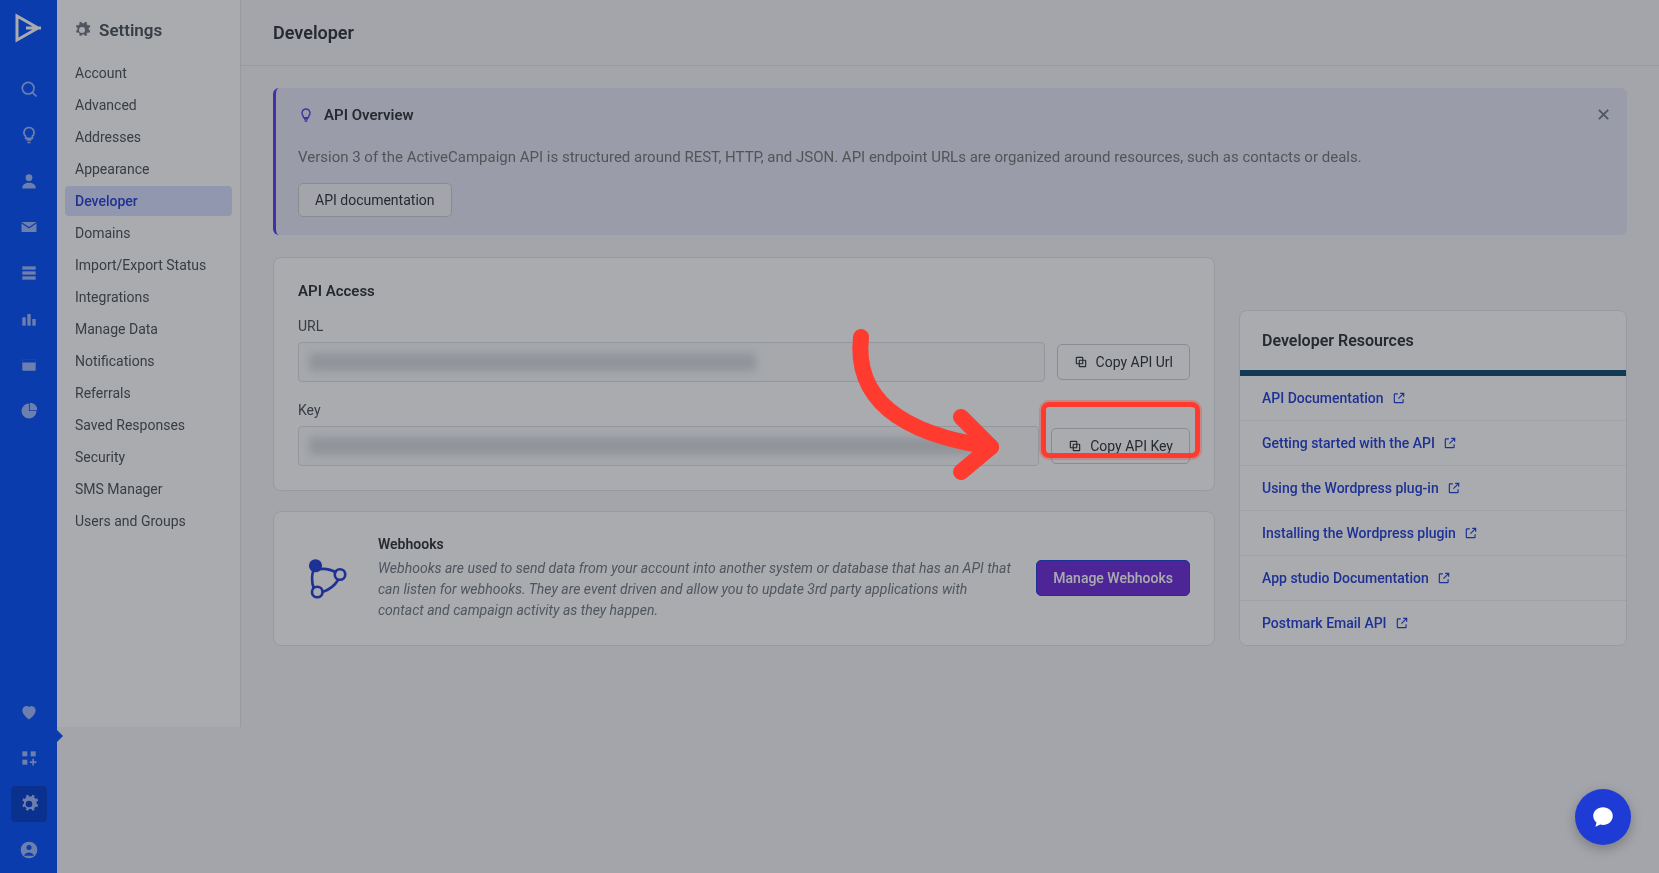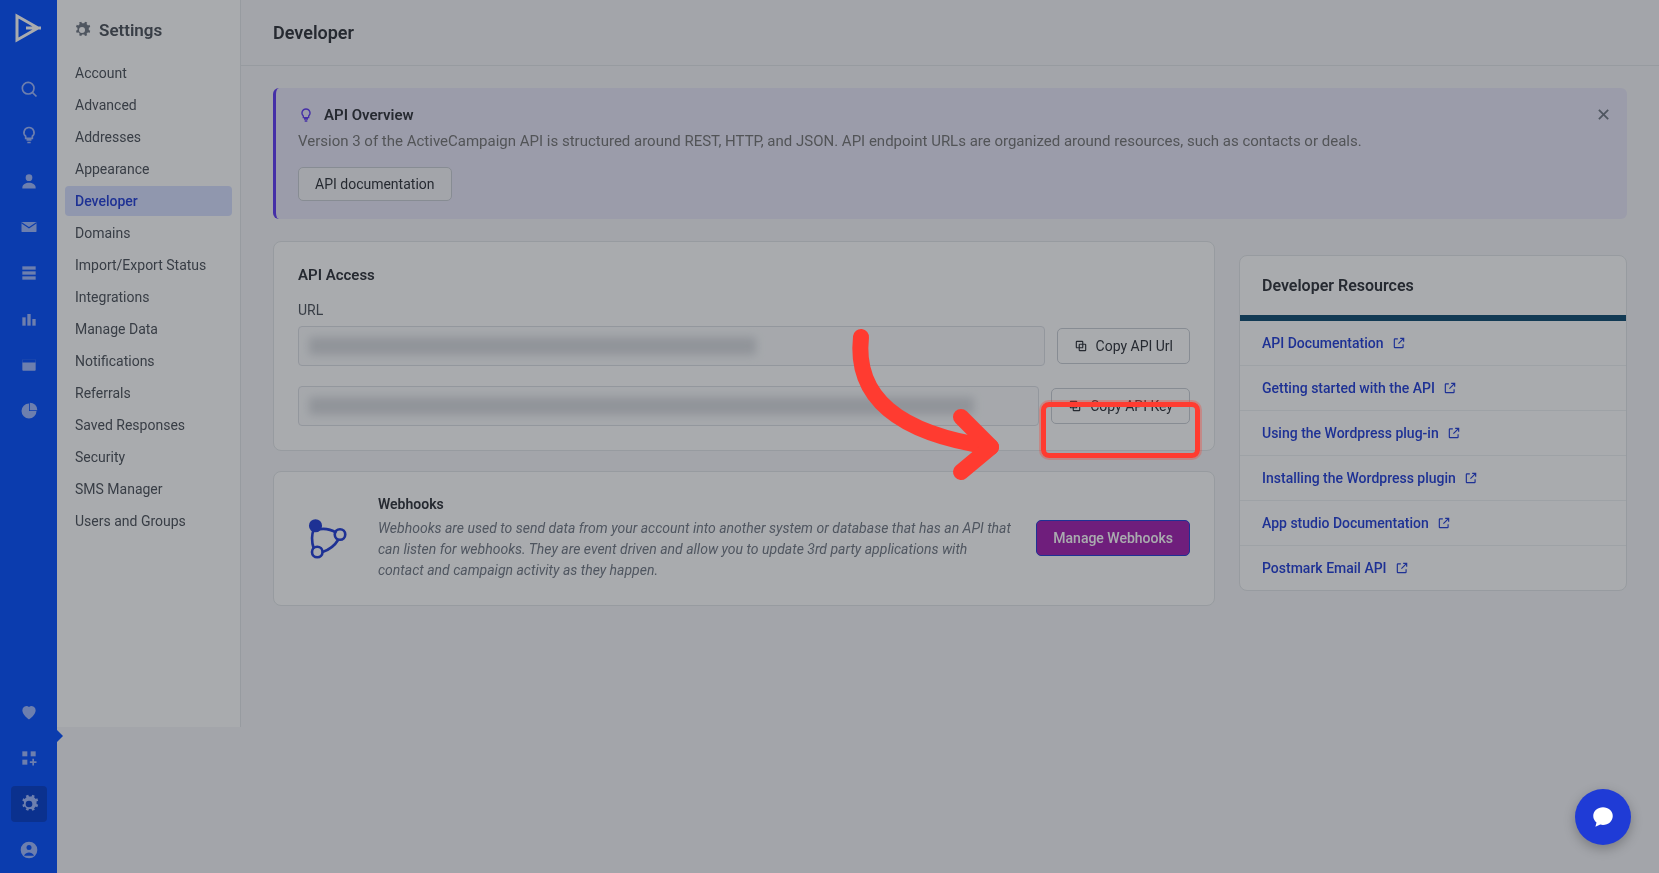--- a/index.html
+++ b/index.html
@@ -14,41 +14,41 @@
 .rail-pointer { position:absolute; left:57px; top:730px; width:0; height:0; border-top:6px solid transparent; border-bottom:6px solid transparent; border-left:6px solid #004cff; }
 
 .sidebar { position:absolute; left:57px; top:0; width:184px; height:727px; background:#fff; border-right:1px solid #e3e5e8; padding:10px 8px; }
 .sidebar-title { display:flex; align-items:center; gap:8px; padding:10px 8px 18px 8px; color:#4a4f57; font-size:17px; font-weight:600; }
 .sidebar-title svg { width:18px; height:18px; color:#6f7682; }
 .sidebar-item { padding:7px 10px; font-size:14px; color:#4a4f57; cursor:pointer; border-radius:4px; margin-bottom:2px; }
 .sidebar-item.active { background:#d7dfff; color:#1f3bd6; font-weight:500; }
 
 .main { position:absolute; left:241px; top:0; right:0; height:873px; overflow:auto; }
 .main-header { padding:22px 32px; border-bottom:1px solid #e3e5e8; font-size:18px; font-weight:600; color:#2c2f36; }
-.main-body { padding:22px 32px; display:flex; gap:24px; align-items:center; }
+.main-body { padding:22px 32px; display:flex; gap:24px; align-items:flex-end; }
 .col-left { flex:1; display:flex; flex-direction:column; gap:20px; }
 .col-right { width:388px; }
 
 .banner { background:#e9e7f9; border-left:3px solid #5e38f4; border-radius:6px; padding:18px 22px; position:relative; }
-.banner-title { display:flex; align-items:center; gap:10px; font-size:15px; font-weight:600; color:#2c2f36; margin-bottom:6px; }
+.banner-title { display:flex; align-items:center; gap:10px; font-size:15px; font-weight:600; color:#2c2f36; margin-bottom:22px; }
 .banner-title svg { width:16px; height:16px; color:#5e38f4; }
 .banner-text { font-size:15px; color:#737373; line-height:1.5; margin-bottom:14px; }
 .banner-btn { display:inline-block; background:#f5f6f8; border:1px solid #c9cdd4; padding:8px 16px; border-radius:5px; font-size:14px; color:#2c2f36; cursor:pointer; }
 .banner-close { position:absolute; right:16px; top:16px; cursor:pointer; color:#6f7682; font-size:18px; }
 
 .card { background:#fff; border:1px solid #e3e5e8; border-radius:8px; padding:24px; }
 .card-title { font-size:15px; font-weight:600; color:#2c2f36; margin-bottom:18px; }
 .field-label { font-size:14px; color:#4a4f57; margin-bottom:8px; }
 .field-row { display:flex; gap:12px; align-items:center; margin-bottom:20px; }
 .field-box { flex:1; height:40px; background:#fafbfc; border:1px solid #dcdfe4; border-radius:4px; position:relative; overflow:hidden; }
 .field-blur { position:absolute; left:10px; top:10px; width:60%; height:18px; background:#d8dade; filter:blur(4px); border-radius:3px; }
 .field-blur.wide { width:90%; }
 .btn { display:inline-flex; align-items:center; gap:8px; background:#fff; border:1px solid #c9cdd4; padding:9px 16px; border-radius:5px; font-size:14px; color:#2c2f36; cursor:pointer; white-space:nowrap; }
 .btn svg { width:14px; height:14px; }
-.btn.primary { background:#a21caf; color:#fff; border-color:#1f3bd6; font-weight:500; }
+.btn.primary { background:#6d28d9; color:#fff; border-color:#1f3bd6; font-weight:500; }
 
 .webhooks-card { display:flex; gap:24px; align-items:center; }
 .webhooks-icon { width:56px; height:56px; flex-shrink:0; }
 .webhooks-text { flex:1; }
 .webhooks-text h4 { font-size:14px; font-weight:600; margin-bottom:6px; color:#2c2f36; }
 .webhooks-text p { font-size:14px; color:#6f7682; line-height:1.5;font-style:italic; }
 
 .res-card { background:#fff; border:1px solid #e3e5e8; border-radius:8px; }
 .res-header { padding:20px 22px; font-size:16px; font-weight:600; color:#2c2f36; border-bottom:6px solid #0c4a6e; }
 .res-link { display:flex; align-items:center; gap:8px; padding:14px 22px; border-bottom:1px solid #eef0f3; font-size:14px; color:#1f3bd6; font-weight:500; cursor:pointer; }
@@ -200,20 +200,21 @@
               <div class="field-blur"></div>
             </div>
           <button class="btn">
             <svg viewBox="0 0 24 24" fill="none" stroke="currentColor" stroke-width="2">
                 <rect x="9" y="9" width="11" height="11" rx="1"></rect>
                 <rect x="4" y="4" width="11" height="11" rx="1"></rect>
               </svg>
             <span>Copy API Url</span>
           </button>
         </div>
+        <div class="field-label">Key</div>
         <div class="field-row" style="margin-bottom:0;">
           <div class="field-box">
               <div class="field-blur wide"></div>
             </div>
           <button class="btn" id="copy-key-btn">
             <svg viewBox="0 0 24 24" fill="none" stroke="currentColor" stroke-width="2">
                 <rect x="9" y="9" width="11" height="11" rx="1"></rect>
                 <rect x="4" y="4" width="11" height="11" rx="1"></rect>
               </svg>
             <span>Copy API Key</span>

